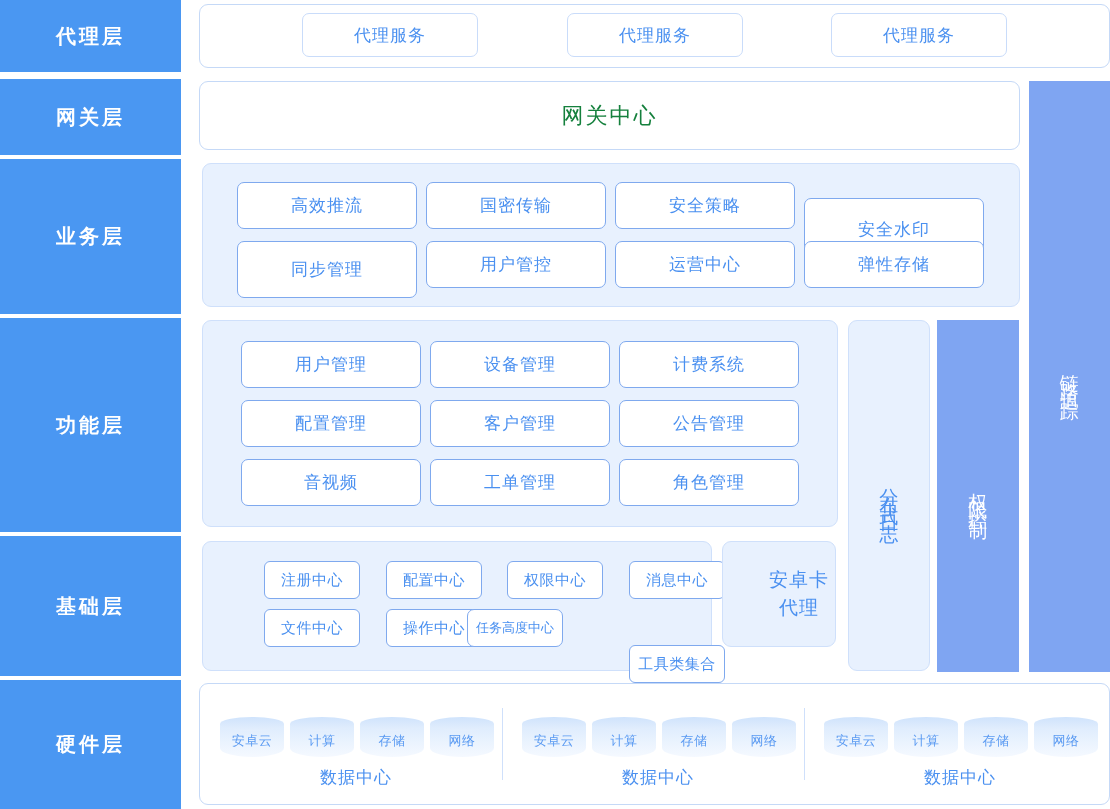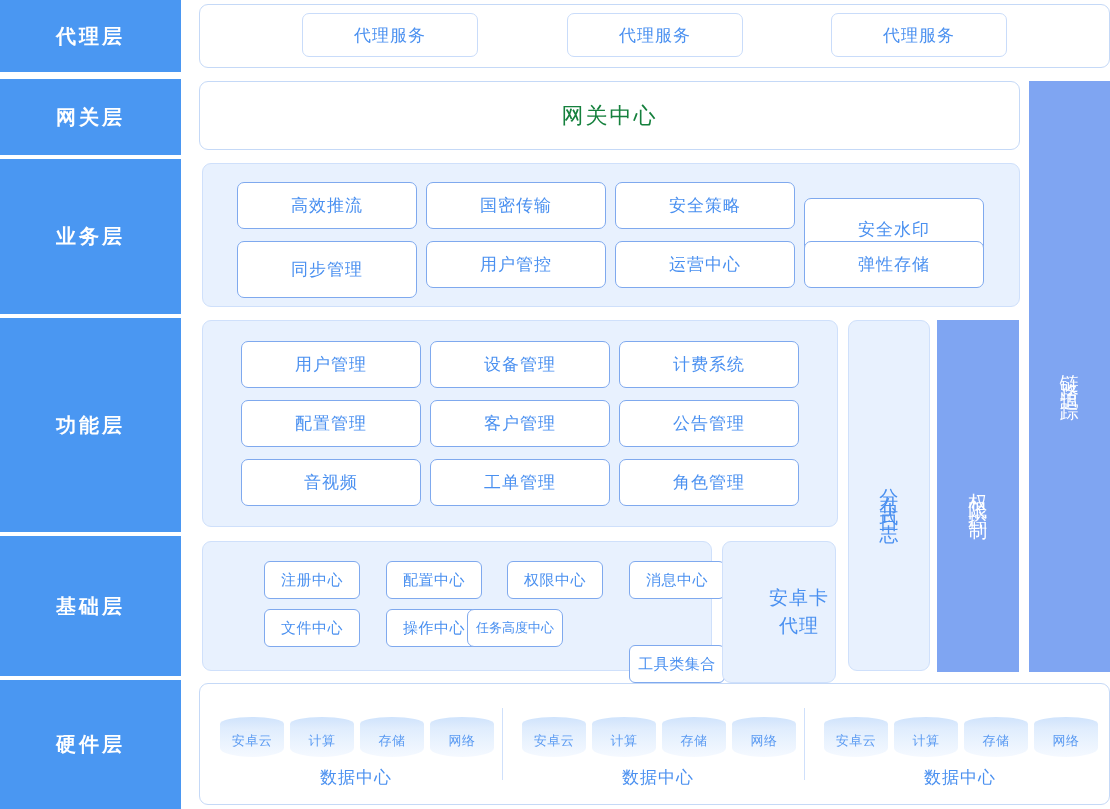--- a/index.html
+++ b/index.html
@@ -223,21 +223,21 @@
   <div class="chip small" style="left:346px; top:609px; width:96px; height:38px;">
     <span>操作中心</span>
   </div>
   <div class="chip tiny" style="left:467px; top:609px; width:96px; height:38px;">
     <span>任务高度中心</span>
   </div>
   <div class="chip small" style="left:589px; top:645px; width:96px; height:38px;">
     <span>工具类集合</span>
   </div>
 
-  <div class="shell-tint" style="left:722px; top:541px; width:114px; height:142px;
+  <div class="shell-tint" style="left:722px; top:541px; width:114px; height:106px;
               display:flex; flex-direction:column; align-items:center; justify-content:center;
               color:#4a90f0; font-size:19px; letter-spacing:1px; line-height:1.5;padding-left:40px;">
     <span>安卓卡</span>
     <span>代理</span>
   </div>
 
   <div class="vcol tintbox" style="left:848px; top:320px; width:82px; height:351px;">
     <span>分布式日志</span>
   </div>
   <div class="vcol filled" style="left:937px; top:320px; width:82px; height:352px;">

